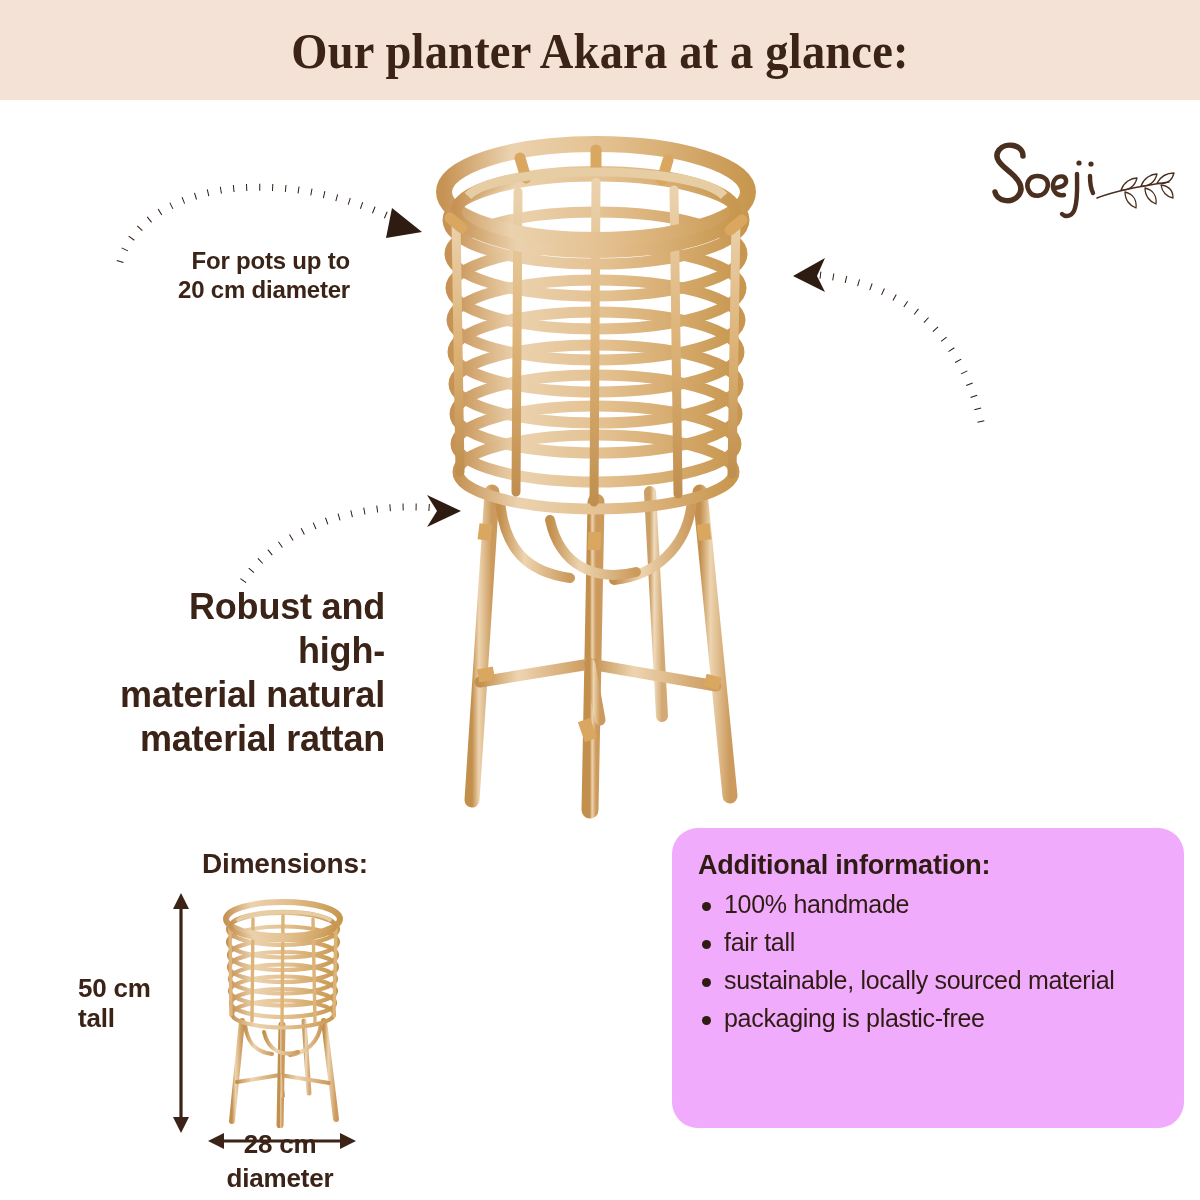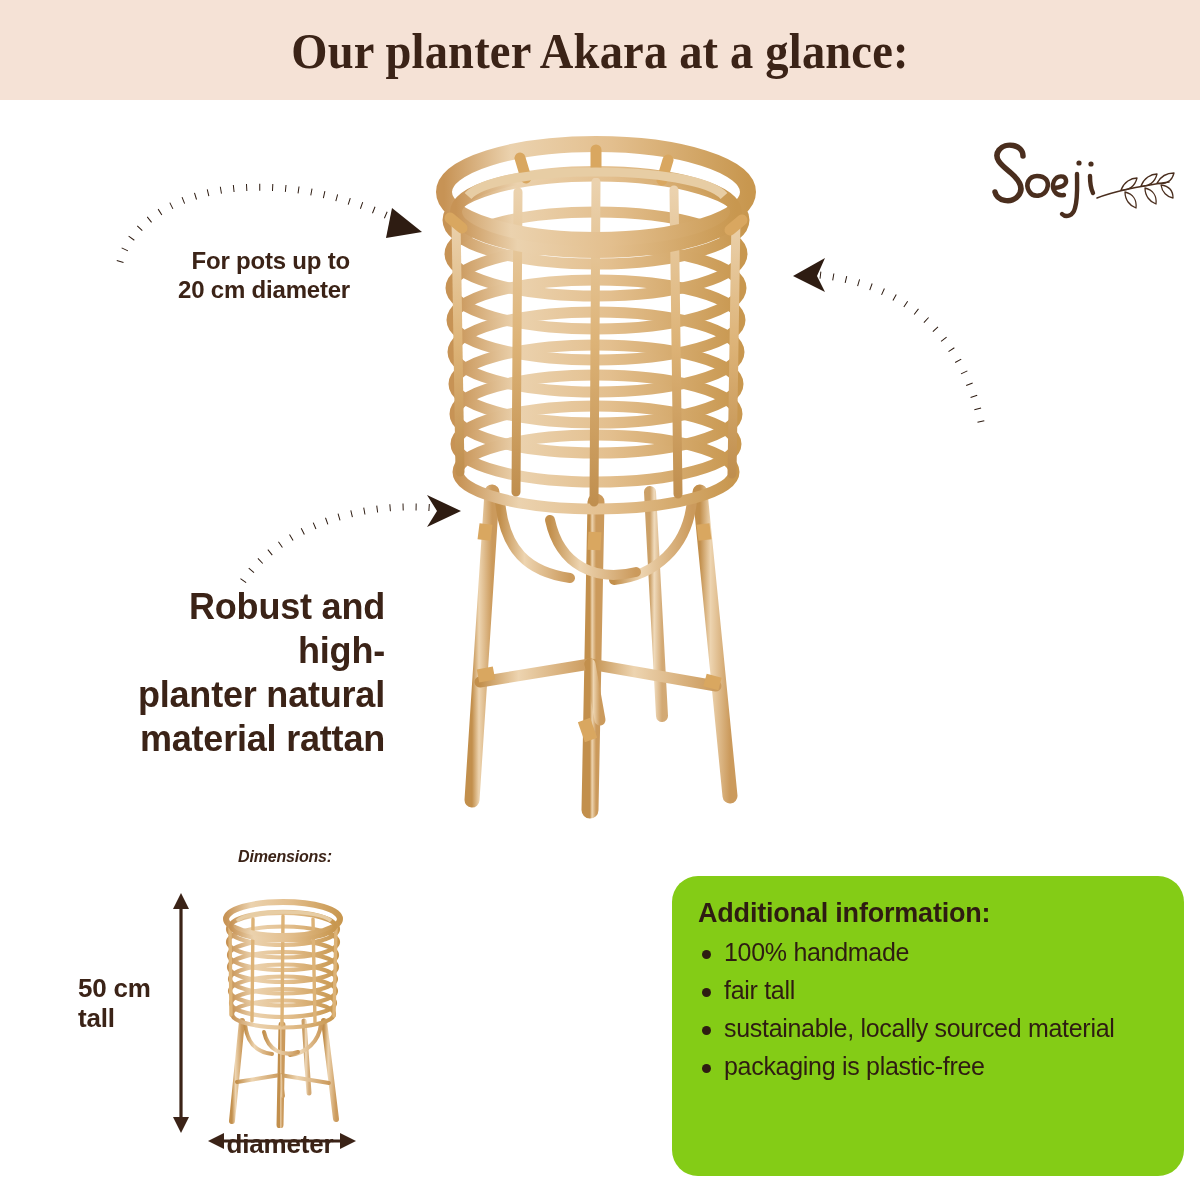--- a/index.html
+++ b/index.html
@@ -60,43 +60,42 @@
   }
   .head { fill: #2E1C12; }
 
   
   #product-main { position: absolute; left: 400px; top: 120px; width: 420px; height: 700px; }
   #product-small { position: absolute; left: 208px; top: 893px; width: 152px; height: 235px; }
 
   
   #dim-title {
     position: absolute; left: 120px; top: 848px; width: 330px;
-    text-align: center; font-size: 16px; font-weight: bold; color: #3B2317;
+    text-align: center; font-size: 28px; font-weight: bold; color: #3B2317;
     letter-spacing: -0.2px;
-    font-style: italic;
   }
   #dim-h-label {
     position: absolute; left: 78px; top: 974px; width: 84px;
     text-align: left; font-size: 26px; font-weight: bold; color: #3B2317;
     line-height: 1.15; letter-spacing: -0.2px;
   }
   #dim-w-label {
     position: absolute; left: 190px; top: 1128px; width: 180px;
     text-align: center; font-size: 26px; font-weight: bold; color: #3B2317;
     line-height: 1.3; letter-spacing: -0.2px;
   }
   .dimarrow { position: absolute; overflow: visible; }
   .dimline { stroke: #3B2317; stroke-width: 3.2; fill: none; }
   .dimhead { fill: #3B2317; }
 
   
   #info-box {
-    position: absolute; left: 672px; top: 876px;
+    position: absolute; left: 672px; top: 828px;
     width: 512px; height: 300px;
-    background: #84cc16;
+    background: #f0abfc;
     border-radius: 26px;
     padding: 22px 26px 0 26px;
   }
   #info-heading {
     font-size: 27px; font-weight: bold; color: #2E1C12;
     letter-spacing: -0.2px; margin-bottom: 3px;
   }
   #info-list { list-style: none; }
   #info-list li {
     position: relative;
@@ -257,21 +256,21 @@
   </svg>
 
   <div class="anno" id="anno-pots">
     <div>For pots up to</div>
     <div>20 cm diameter</div>
   </div>
 
 
   <div class="anno" id="anno-rattan">
     <div>Robust and high-</div>
-    <div>planter natural</div>
+    <div>material natural</div>
     <div>material rattan</div>
   </div>
 
   <div id="dim-title">Dimensions:</div>
 
   <div id="product-small">
     <svg width="152" height="235" viewBox="0 0 152 235">
       <defs>
         <linearGradient id="rtn2" x1="0" y1="0" x2="1" y2="0">
           <stop offset="0%" stop-color="#C79355"></stop>
@@ -337,20 +336,21 @@
     <path class="dimhead" d="M0 13 L16 5 L16 21 Z"></path>
     <path class="dimhead" d="M148 13 L132 5 L132 21 Z"></path>
   </svg>
 
   <div id="dim-h-label">
     <div>50 cm</div>
     <div>tall</div>
   </div>
 
   <div id="dim-w-label">
+    <div>28 cm</div>
     <div>diameter</div>
   </div>
 
   <div id="info-box">
     <div id="info-heading">Additional information:</div>
     <ul id="info-list">
       <li>100% handmade</li>
       <li>fair tall</li>
       <li>sustainable, locally sourced material</li>
       <li>packaging is plastic-free</li>

